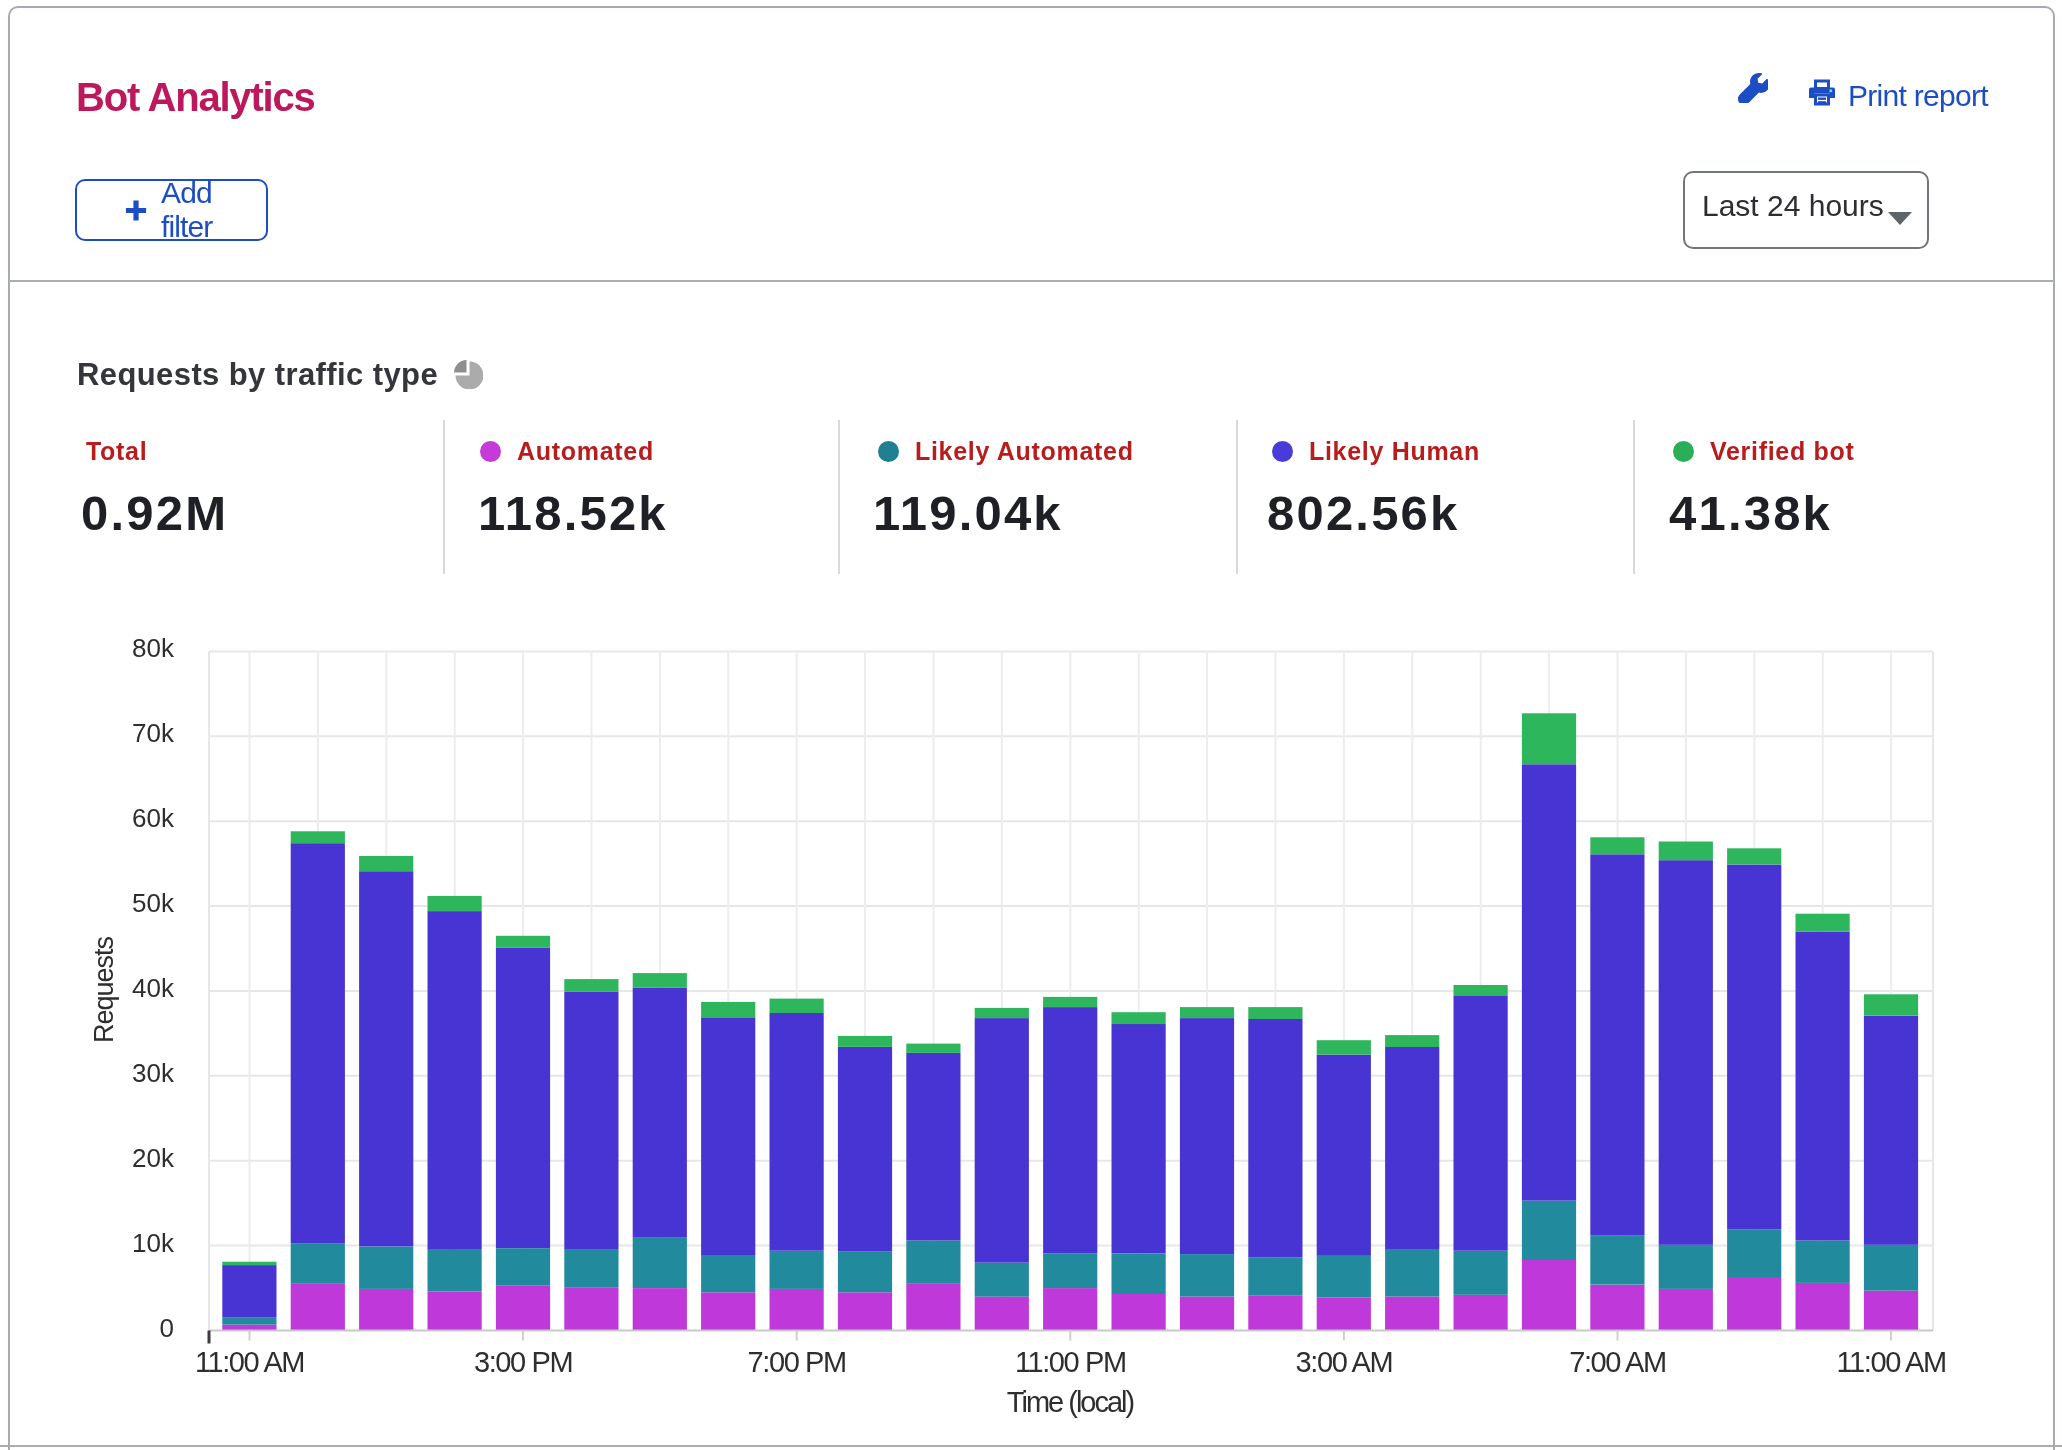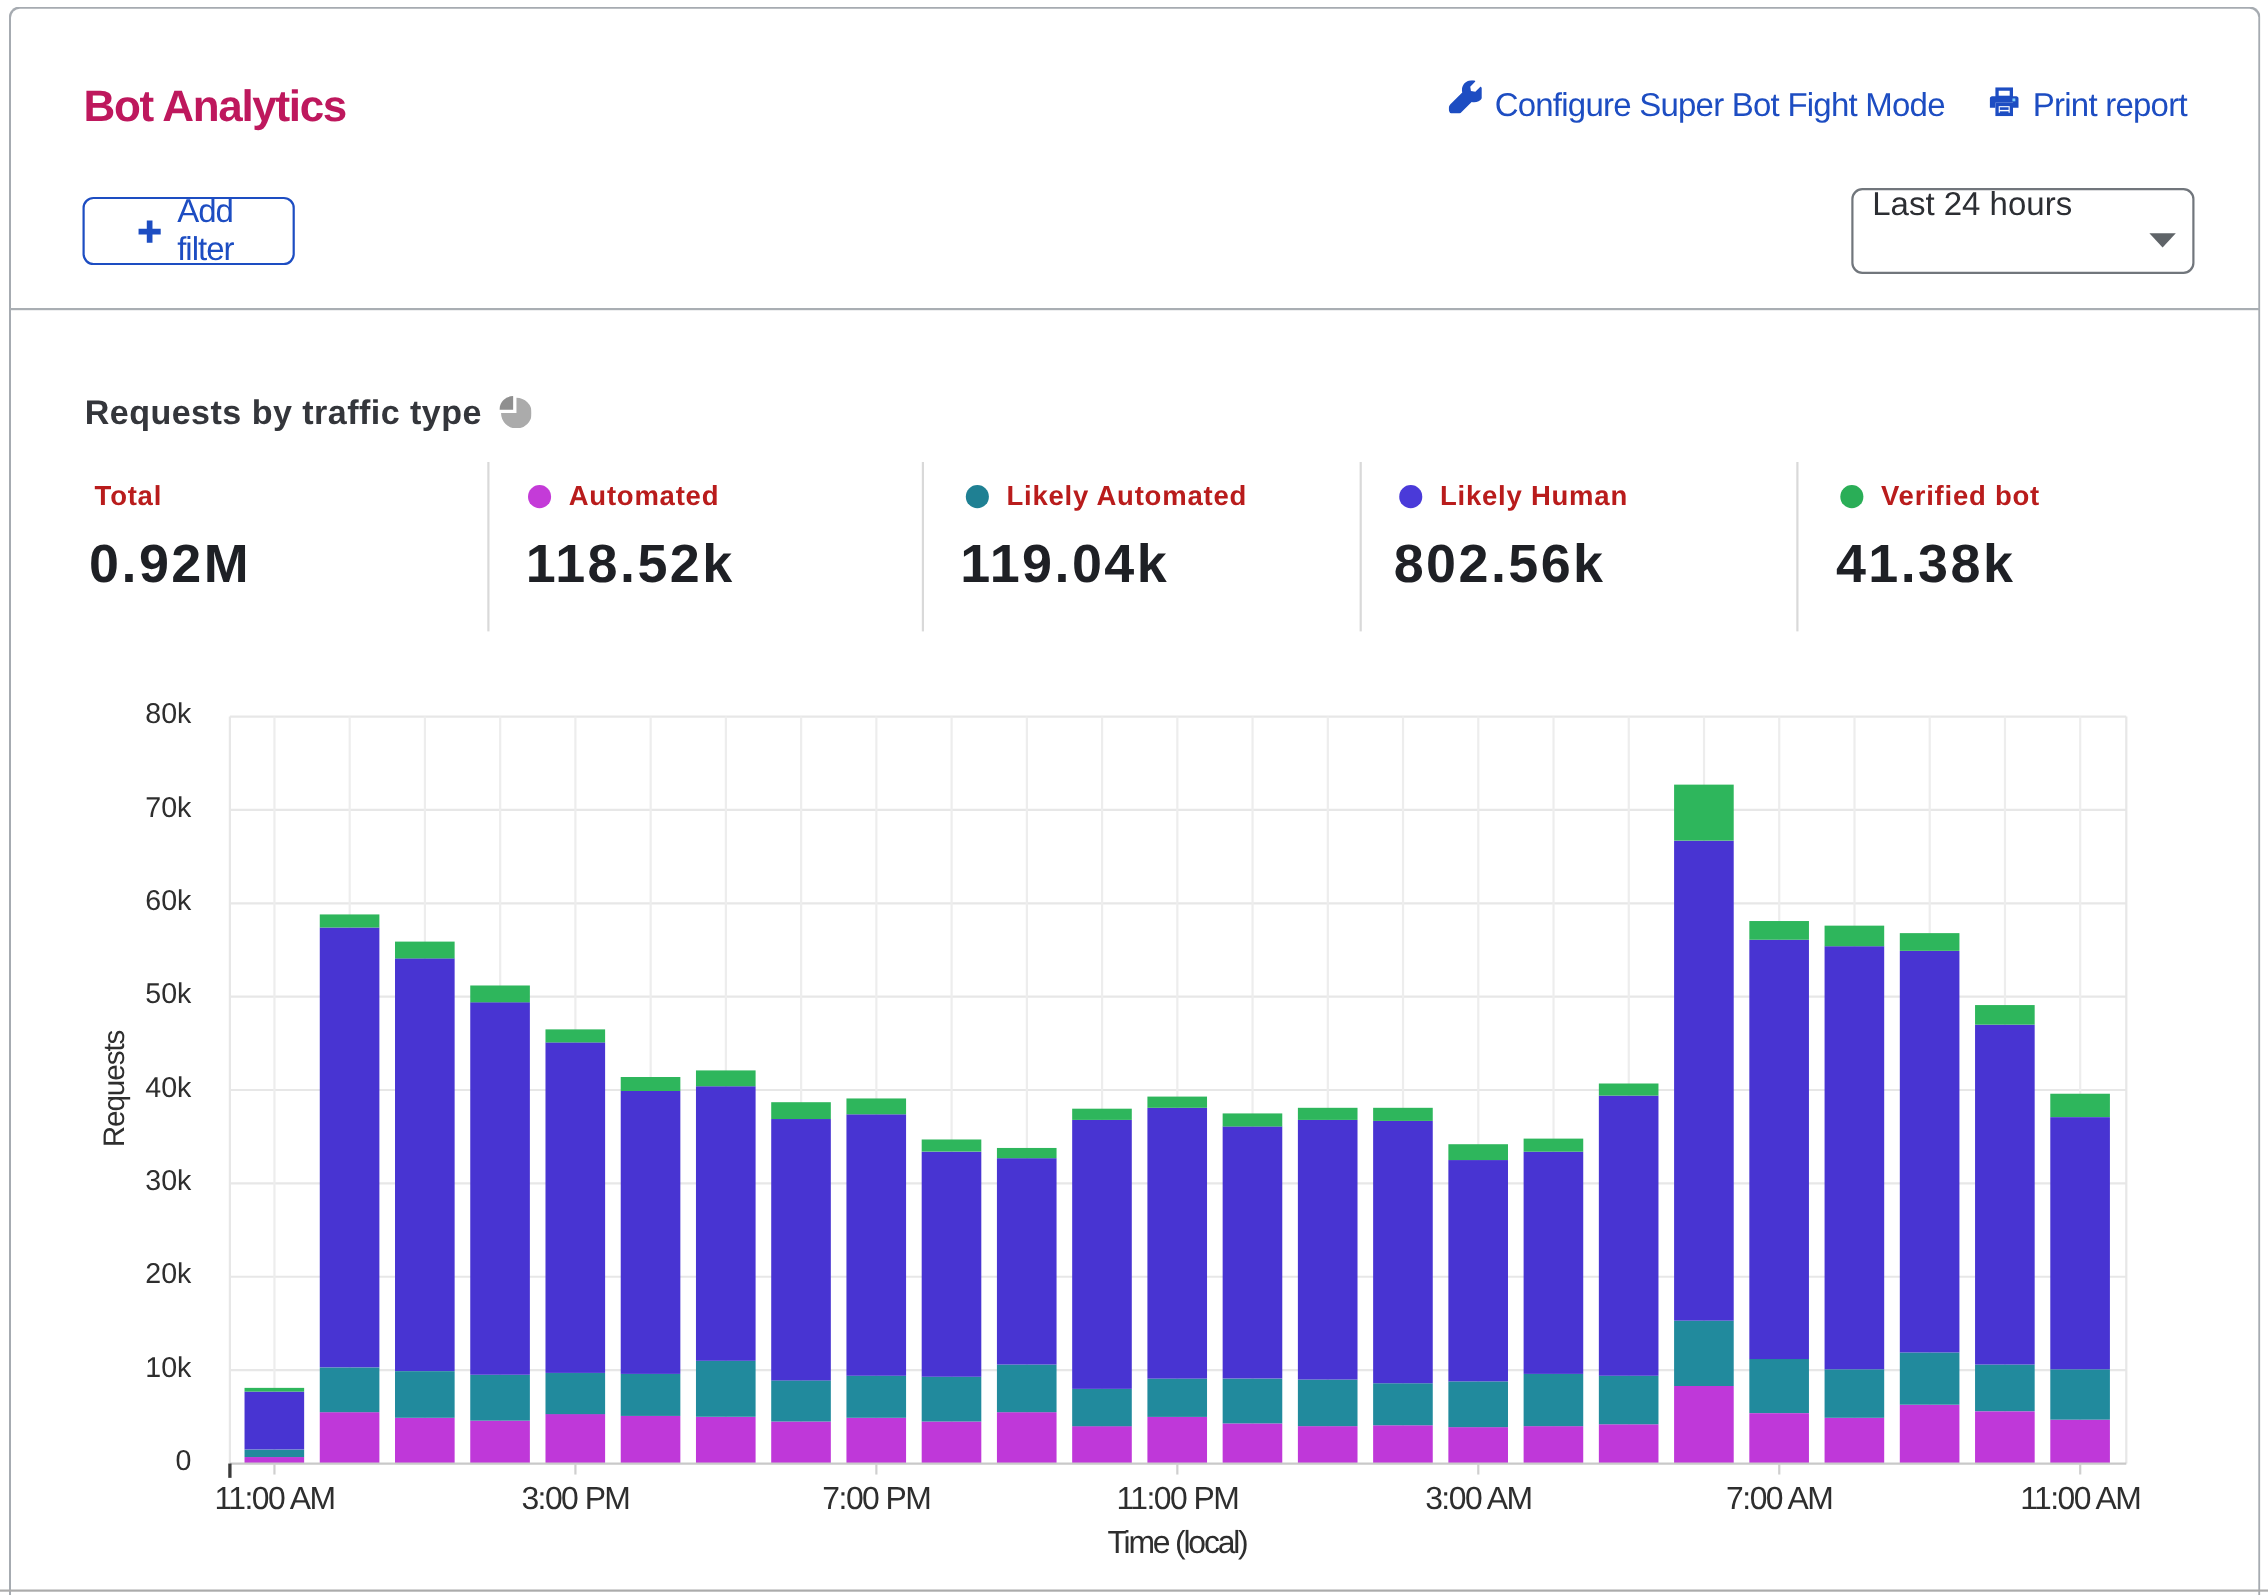--- a/index.html
+++ b/index.html
@@ -7,42 +7,41 @@
   .abs{position:absolute;}
   .card{position:absolute;left:8px;top:6px;width:2043px;height:1500px;border:2px solid #a6abb1;border-bottom:none;border-radius:10px 10px 0 0;}
   .title{position:absolute;left:76px;top:75px;font-size:40px;font-weight:700;color:#be185d;letter-spacing:-1.2px;}
   .links{position:absolute;top:71px;right:74px;display:flex;align-items:center;color:#1d4dc2;font-size:30px;letter-spacing:-0.7px;}
   .links .txt{position:relative;top:8px;}
   .links .txt{margin-left:12px;}
   .gap2{margin-left:40px;}
   .btn{position:absolute;left:75px;top:179px;width:193px;height:62px;border:2.5px solid #1d4dc2;border-radius:10px;box-sizing:border-box;display:flex;align-items:center;justify-content:center;color:#1d4dc2;font-size:30px;padding-left:48px;}
   .btn .plus{margin-right:14px;}
   .btn .btxt{letter-spacing:-0.9px;}
-  .select{position:absolute;left:1683px;top:171px;width:312px;height:78px;border:2px solid #71767c;border-radius:10px;box-sizing:border-box;display:flex;align-items:flex-start;color:#2c2e33;font-size:30px;}
+  .select{position:absolute;left:1683px;top:171px;width:246px;height:78px;border:2px solid #71767c;border-radius:10px;box-sizing:border-box;display:flex;align-items:center;color:#2c2e33;font-size:30px;}
   .select .lbl{margin-left:17px;position:relative;top:-4px;}
   .caret{position:absolute;right:15px;top:39px;width:0;height:0;border-left:12px solid transparent;border-right:12px solid transparent;border-top:13px solid #5f6468;}
   .div1{position:absolute;left:9px;top:280px;width:2045px;height:2px;background:#a9aeb3;}
   .h2{position:absolute;left:77px;top:357px;font-size:31px;font-weight:700;color:#34363b;letter-spacing:0.4px;}
   .statlabel{position:absolute;font-size:25px;color:#b91c1c;display:flex;align-items:center;letter-spacing:0.7px;font-weight:bold;}
   .dot{width:21px;height:21px;border-radius:50%;margin-right:16px;flex:0 0 auto;}
   .statval{position:absolute;font-size:49px;font-weight:700;color:#1e2025;letter-spacing:2.2px;}
   .vdiv{position:absolute;top:420px;width:2px;height:154px;background:#d9d9d9;}
   .botdiv{position:absolute;left:0px;top:1445px;width:2062px;height:2px;background:#ababab;}
 </style>
 </head>
 <body>
 <div class="card"></div>
 
 <div class="title">Bot Analytics</div>
 
 <div class="links">
   <svg width="30" height="30" viewBox="0 0 512 512" fill="#1d4dc2">
       <path d="M507.73 109.1c-2.24-9.03-13.54-12.09-20.12-5.51l-74.36 74.36-67.88-11.31-11.31-67.88 74.36-74.36c6.62-6.62 3.43-17.9-5.66-20.16C387.85.62 372.05 0 356.07 0c-83.22 0-150.7 67.48-150.7 150.7 0 13.1 1.67 25.82 4.82 37.95L30.29 368.55c-40.39 40.39-40.39 105.87 0 146.26 40.39 40.38 105.87 40.39 146.26 0l179.9-179.9c12.13 3.15 24.84 4.82 37.95 4.82 83.22 0 150.7-67.48 150.7-150.7 0-16.96-2.77-33.09-7.37-48.83z"></path>
     </svg>
-  <span class="txt">Configure Super Bot Fight Mode</span>
   <svg class="gap2" style="position:relative;top:5px;" width="28" height="28" viewBox="0 0 28 28">
       <g fill="none" stroke="#1d4dc2" stroke-width="3">
         <rect x="7.5" y="2" width="13" height="7.5"></rect>
         <rect x="7.5" y="16" width="13" height="9"></rect>
       </g>
       <path d="M3 8.5h22c1.1 0 2 .9 2 2v8.5h-5v-4.5H6v4.5H1v-8.5c0-1.1.9-2 2-2z" fill="#1d4dc2"></path>
       <rect x="21.5" y="10.5" width="2.6" height="2.6" fill="#7fd1f7"></rect>
       <rect x="10" y="18.5" width="8" height="2.4" fill="#1d4dc2"></rect>
       <rect x="10" y="22.2" width="8" height="2.4" fill="#1d4dc2"></rect>
     </svg>

